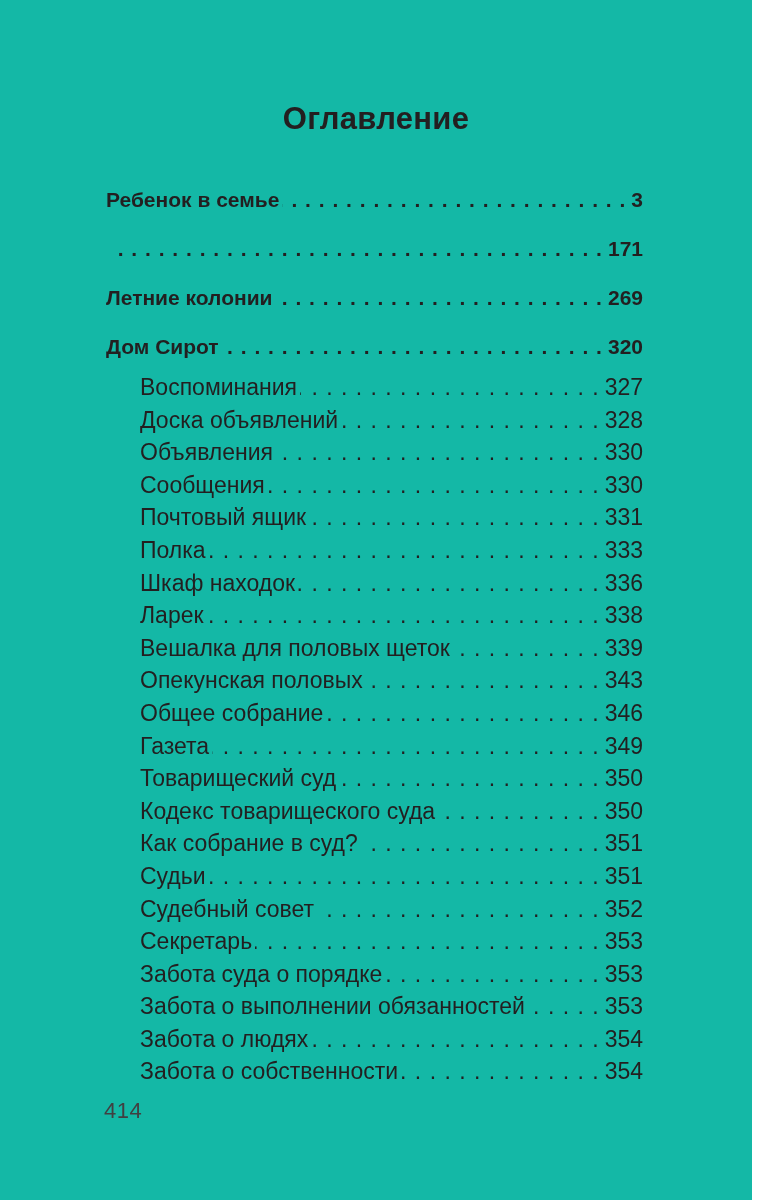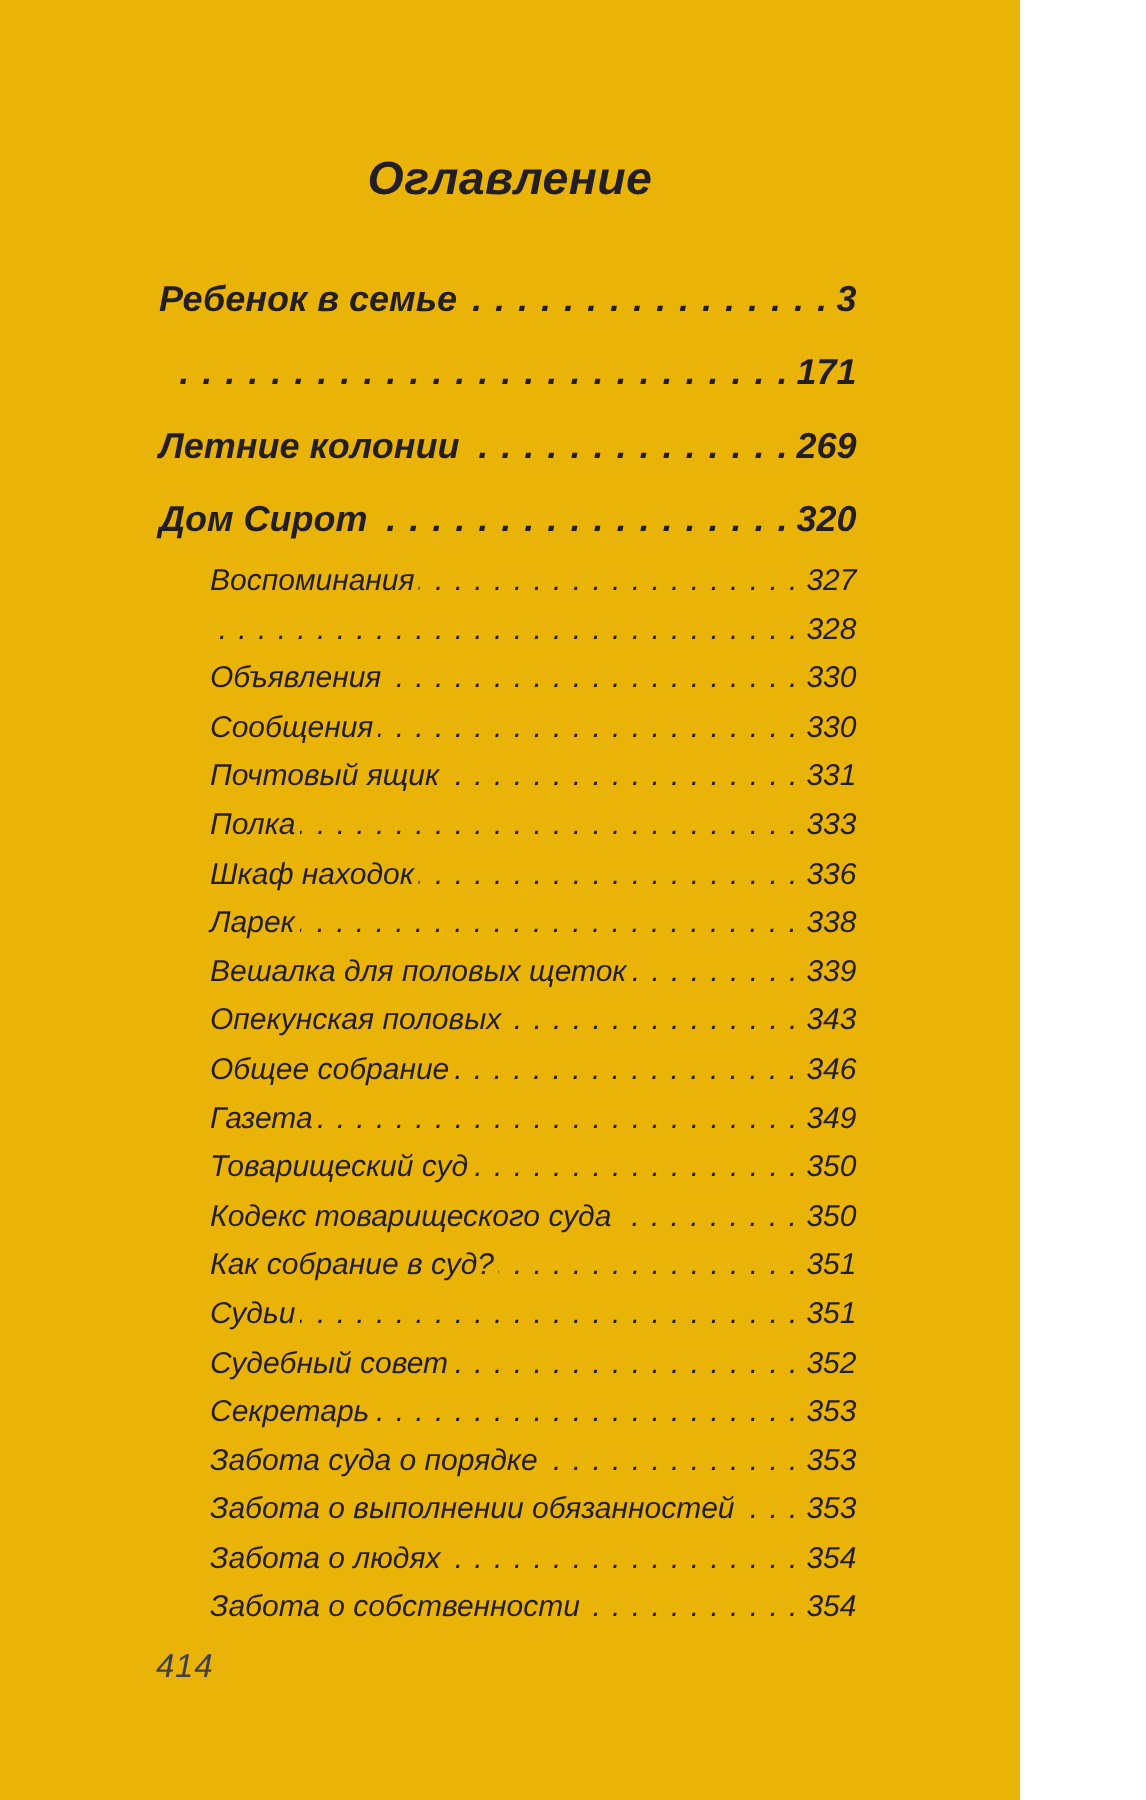--- a/index.html
+++ b/index.html
@@ -9,49 +9,48 @@
   }
   body {
     width: 764px;
     height: 1200px;
     font-family: "Liberation Sans", sans-serif;
     color: #231f20;
     overflow: hidden;
   }
   .page {
     position: relative;
-    width: 680px;
+    width: 752px;
     height: 1200px;
-    background: #eab308;
-    font-style: italic;
+    background: #14b8a6;
   }
   .title {
     margin: 0;
     padding-top: 101px;
     text-align: center;
     font-size: 31px;
     font-weight: 700;
     line-height: 36px;
     letter-spacing: 0.3px;
   }
   .toc {
     margin: 38px 109px 0 106px; 
   }
   .row {
     display: flex;
     align-items: baseline;
   }
   .row.lvl0 {
     font-weight: 700;
-    font-size: 24px;
+    font-size: 21px;
     line-height: 49px;
   }
   .row.lvl1 {
     font-weight: 400;
-    font-size: 20px;
+    font-size: 23px;
     line-height: 32.6px;
     padding-left: 34px;
   }
   .label {
     white-space: nowrap;
   }
   .leader {
     flex: 1;
     overflow: hidden;
     white-space: nowrap;
@@ -99,20 +98,21 @@
         <span class="label">Дом Сирот</span>
         <span class="leader"> . . . . . . . . . . . . . . . . . . . . . . . . . . . . . . . . . . . . . . . . . . . . . . . . . . . . . . . . . . . . . . . . . . . . . . . . . . . . . . . . . . . . . . . . . . . . . . . . . . . . . . . . . . . . . . . . . . . . . . . .</span>
         <span class="num">320</span>
       </div>
       <div class="row lvl1">
         <span class="label">Воспоминания</span>
         <span class="leader"> . . . . . . . . . . . . . . . . . . . . . . . . . . . . . . . . . . . . . . . . . . . . . . . . . . . . . . . . . . . . . . . . . . . . . . . . . . . . . . . . . . . . . . . . . . . . . . . . . . . . . . . . . . . . . . . . . . . . . . . .</span>
         <span class="num">327</span>
       </div>
       <div class="row lvl1">
+        <span class="label">Доска объявлений</span>
         <span class="leader"> . . . . . . . . . . . . . . . . . . . . . . . . . . . . . . . . . . . . . . . . . . . . . . . . . . . . . . . . . . . . . . . . . . . . . . . . . . . . . . . . . . . . . . . . . . . . . . . . . . . . . . . . . . . . . . . . . . . . . . . .</span>
         <span class="num">328</span>
       </div>
       <div class="row lvl1">
         <span class="label">Объявления</span>
         <span class="leader"> . . . . . . . . . . . . . . . . . . . . . . . . . . . . . . . . . . . . . . . . . . . . . . . . . . . . . . . . . . . . . . . . . . . . . . . . . . . . . . . . . . . . . . . . . . . . . . . . . . . . . . . . . . . . . . . . . . . . . . . .</span>
         <span class="num">330</span>
       </div>
       <div class="row lvl1">
         <span class="label">Сообщения</span>

